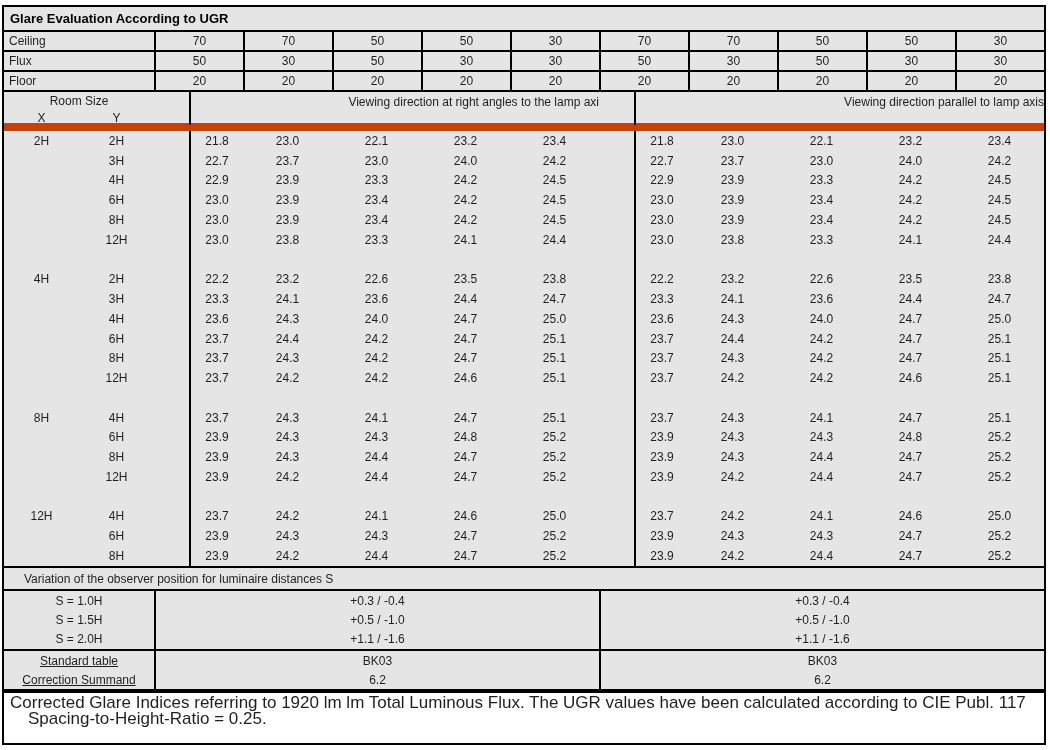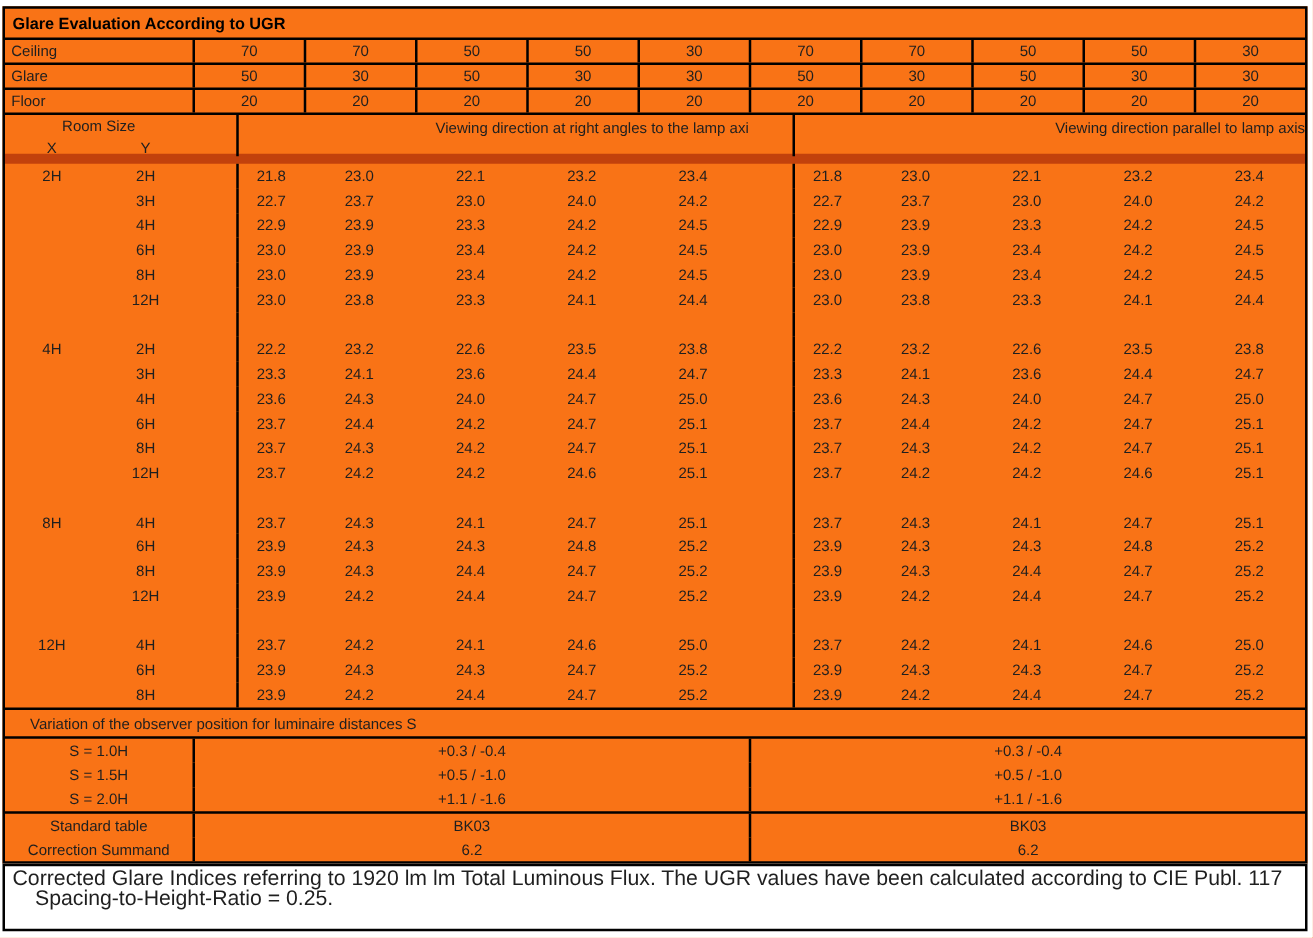--- a/index.html
+++ b/index.html
@@ -7,21 +7,21 @@
   body {
     width:1050px; height:750px;
     font-family:"Liberation Sans", sans-serif;
     color:#1f1f1f;
     overflow:hidden;
   }
   .sheet { position:relative; width:1050px; height:750px; background:#ffffff; }
 
   .main-table {
     position:absolute; left:2px; top:5px; width:1044px; height:686px;
-    border:2px solid #000; background:#f97316;
+    border:2px solid #000; background:#e5e5e5;
     display:flex; flex-direction:column;
   }
   .footer-box {
     position:absolute; left:2px; top:691px; width:1044px; height:54px;
     border:2px solid #000; background:#fff;
     padding:2px 6px; font-size:17px; line-height:16px;
   }
 
   
   .row-title {
@@ -70,21 +70,21 @@
   }
   .s-section { height:60px; border-bottom:2px solid #000; display:flex; flex-direction:column; }
   .half-row {
     flex:1 1 0;
     display:grid; grid-template-columns:150px 1fr 1fr;
     align-items:center; font-size:12px;
   }
   .half-row .label { text-align:center; }
   .half-row .value { text-align:center; border-left:2px solid #000; height:100%; display:flex; align-items:center; justify-content:center; }
   .fixed-row { height:19px; display:grid; grid-template-columns:150px 1fr 1fr; align-items:center; font-size:12px; }
-  .fixed-row .label { text-align:center; }
+  .fixed-row .label { text-align:center;text-decoration:underline; }
   .fixed-row .value { text-align:center; border-left:2px solid #000; height:100%; display:flex; align-items:center; justify-content:center; }
 
   .footer-note-gap { display:inline-block; width:18px; }
 </style>
 </head>
 <body>
 
 <div class="sheet">
 
   <div class="main-table">
@@ -99,21 +99,21 @@
           <div class="surface-cell">50</div>
           <div class="surface-cell">50</div>
           <div class="surface-cell">30</div>
           <div class="surface-cell">70</div>
           <div class="surface-cell">70</div>
           <div class="surface-cell">50</div>
           <div class="surface-cell">50</div>
           <div class="surface-cell">30</div>
         </div>
         <div class="surface-row">
-          <div class="surface-label">Glare</div>
+          <div class="surface-label">Flux</div>
           <div class="surface-cell">50</div>
           <div class="surface-cell">30</div>
           <div class="surface-cell">50</div>
           <div class="surface-cell">30</div>
           <div class="surface-cell">30</div>
           <div class="surface-cell">50</div>
           <div class="surface-cell">30</div>
           <div class="surface-cell">50</div>
           <div class="surface-cell">30</div>
           <div class="surface-cell">30</div>

